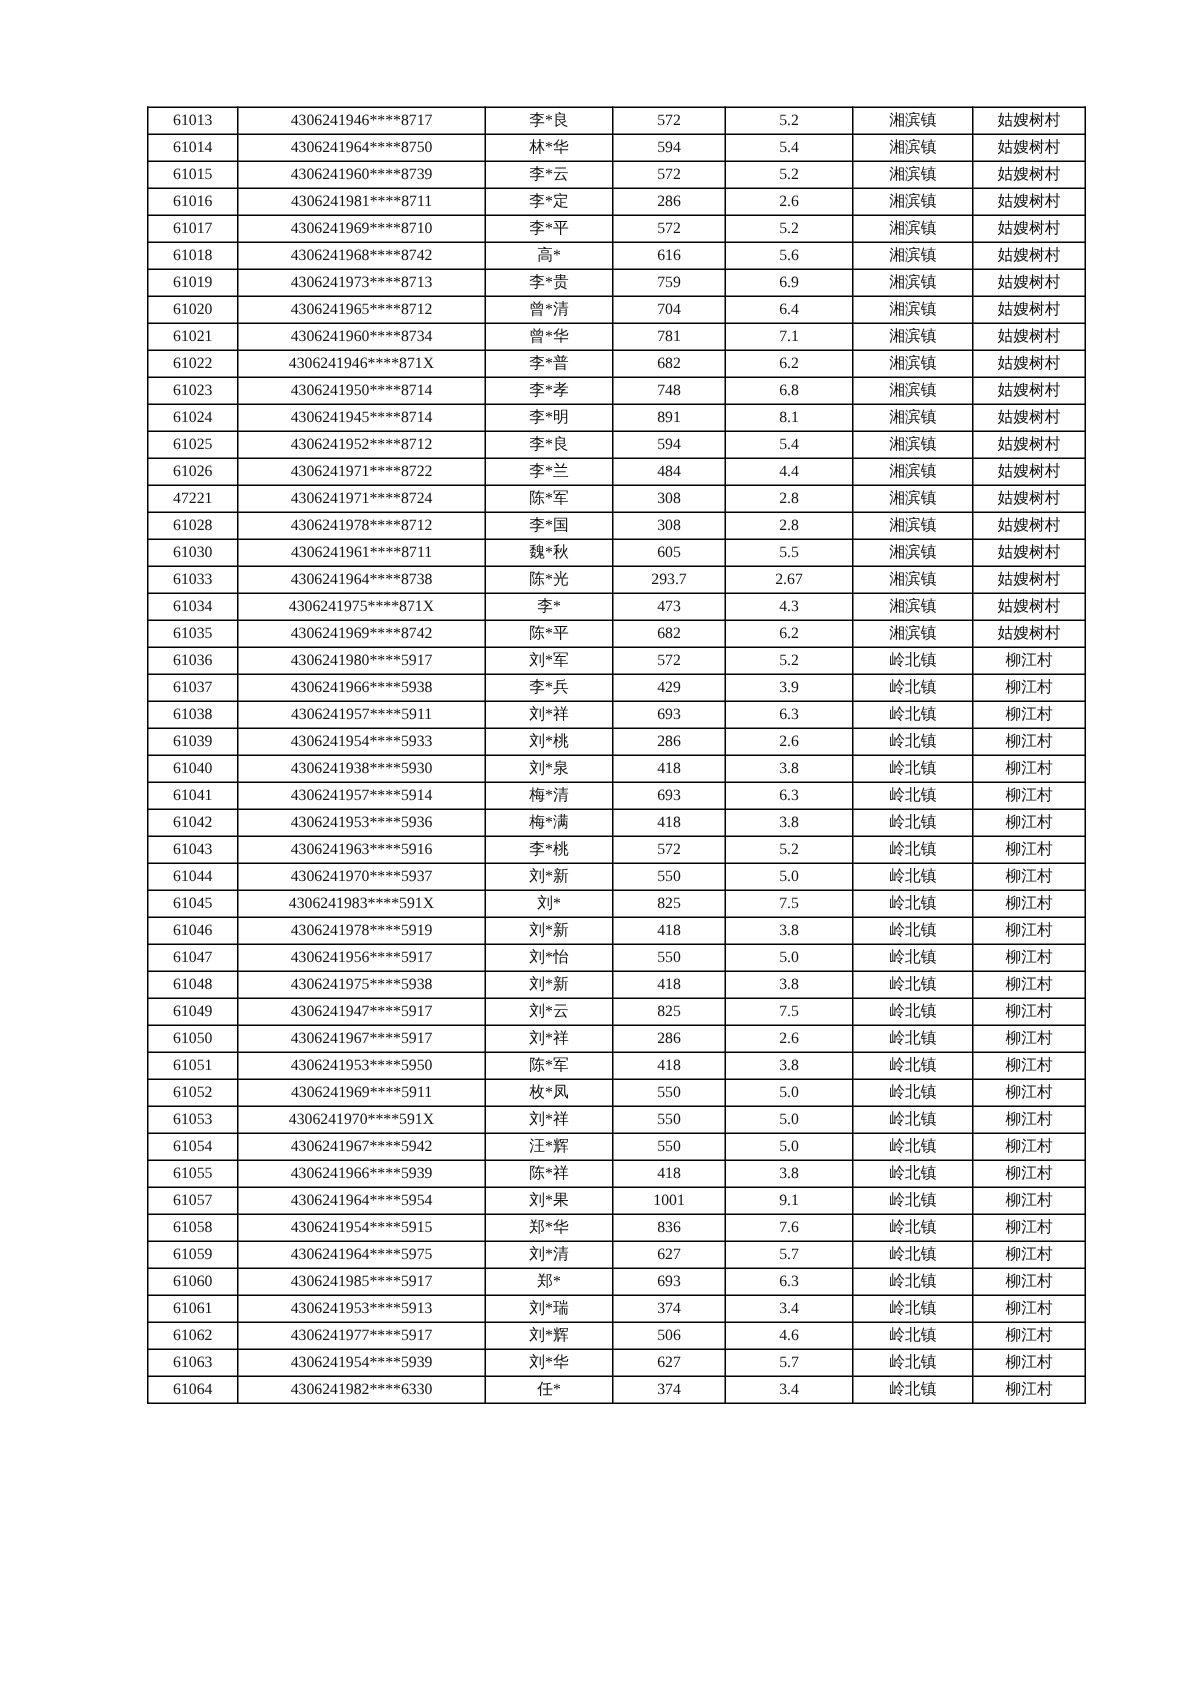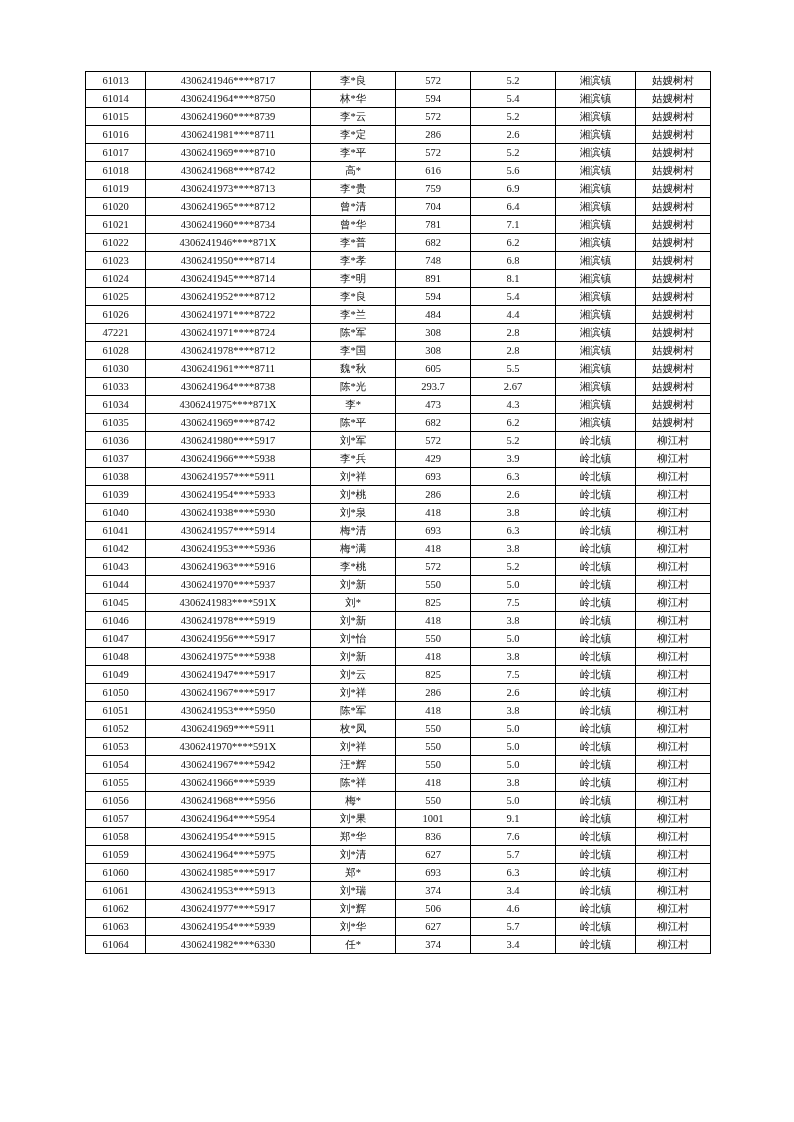--- a/index.html
+++ b/index.html
@@ -9,21 +9,21 @@
     font-family: "Liberation Serif", "DejaVu Serif", serif;
   }
   .page {
     position: relative;
     width: 794px; height: 1122px;
     background: #ffffff;
     overflow: hidden;
   }
   table.data {
     position: absolute;
-    left: 85px; top: 71px;
+    left: 98px; top: 71px;
     width: 625px;
     border-collapse: collapse;
     table-layout: fixed;
   }
   table.data td {
     border: 1px solid #000000;
     height: 17px;
     font-size: 10.5px;
     line-height: 17px;
     color: #111111;
@@ -402,29 +402,20 @@
         <tr>
           <td>61055</td>
           <td>4306241966****5939</td>
           <td>陈*祥</td>
           <td>418</td>
           <td>3.8</td>
           <td>岭北镇</td>
           <td>柳江村</td>
         </tr>
         <tr>
-          <td>61056</td>
-          <td>4306241968****5956</td>
-          <td>梅*</td>
-          <td>550</td>
-          <td>5.0</td>
-          <td>岭北镇</td>
-          <td>柳江村</td>
-        </tr>
-        <tr>
           <td>61057</td>
           <td>4306241964****5954</td>
           <td>刘*果</td>
           <td>1001</td>
           <td>9.1</td>
           <td>岭北镇</td>
           <td>柳江村</td>
         </tr>
         <tr>
           <td>61058</td>

